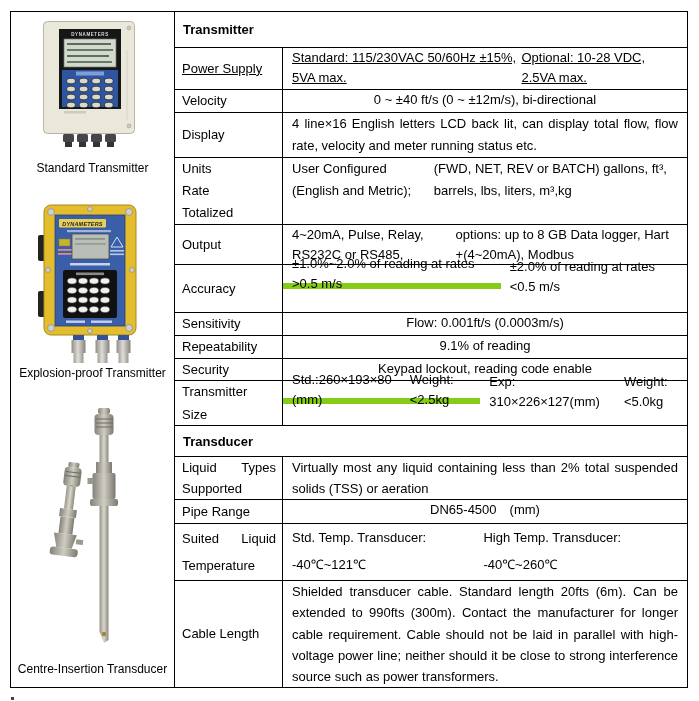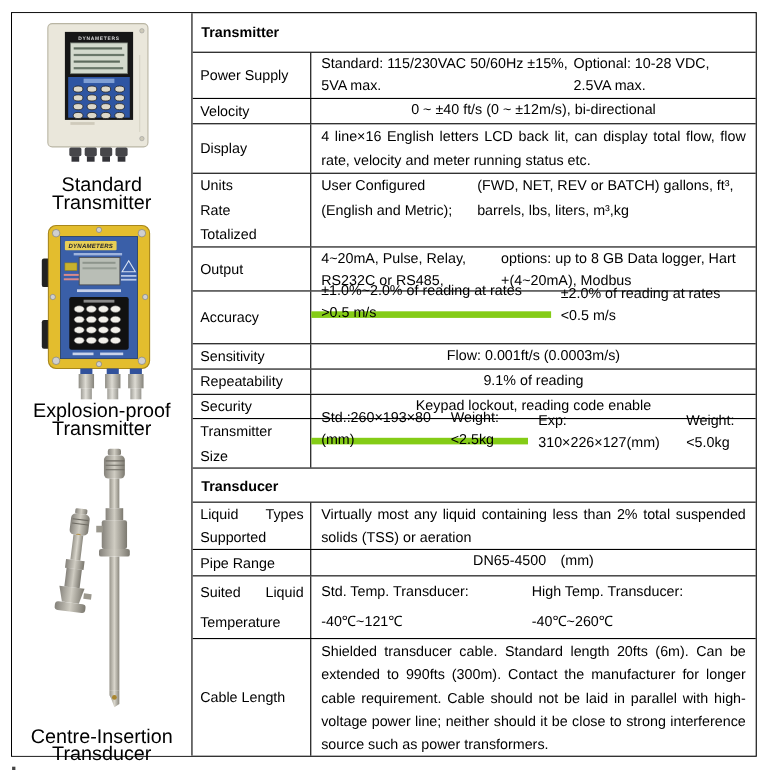--- a/index.html
+++ b/index.html
@@ -6,21 +6,21 @@
   html,body { width:699px; height:701px; background:#ffffff; overflow:hidden;
     font-family:"Liberation Sans", sans-serif; color:#000; }
   .page { position:relative; width:699px; height:701px; background:#fff; }
   .frame { position:absolute; left:10px; top:11px; width:678px; height:677px;
     border:1px solid #000; display:flex; }
   
   .left-col { position:relative; width:164px; height:100%;
     border-right:1px solid #000; background:#fff; flex:0 0 164px; }
   .img-box { position:absolute; }
   .caption { position:absolute; left:0; width:163px; text-align:center;
-    font-size:18px; line-height:16px; }
+    font-size:12px; line-height:16px; }
   
   .spec-col { flex:1 1 auto; display:flex; flex-direction:column; height:100%; }
   .srow { display:flex; border-bottom:1px solid #000; flex:0 0 auto; }
   .srow:last-child { border-bottom:none; flex:1 1 auto; }
   .sec-header { align-items:center; font-weight:bold; font-size:13px;
     padding-left:8px; }
   .cell { font-size:13px; line-height:20px; }
   .label { flex:0 0 108px; border-right:1px solid #000; padding:0 6px 0 7px;
     display:flex; flex-direction:column; justify-content:center; }
   .value { flex:1 1 auto; padding:0 9px; display:flex; flex-direction:row;
@@ -220,21 +220,21 @@
       </div>
       <div class="caption" style="top:649px;">Centre-Insertion Transducer</div>
     </div>
 
     <div class="spec-col">
 
       <div class="srow sec-header" style="height:36px;">
         <span>Transmitter</span>
       </div>
 
-      <div class="srow" style="height:42px;">
+      <div class="srow" style="height:42px;text-decoration:underline;">
         <div class="cell label">Power Supply</div>
         <div class="cell value">
           <div>Standard: 115/230VAC 50/60Hz ±15%, 5VA max.</div>
           <div>Optional: 10-28 VDC, 2.5VA max.</div>
         </div>
       </div>
 
       <div class="srow" style="height:23px;">
         <div class="cell label">Velocity</div>
         <div class="cell value">0 ~ ±40 ft/s (0 ~ ±12m/s), bi-directional</div>

